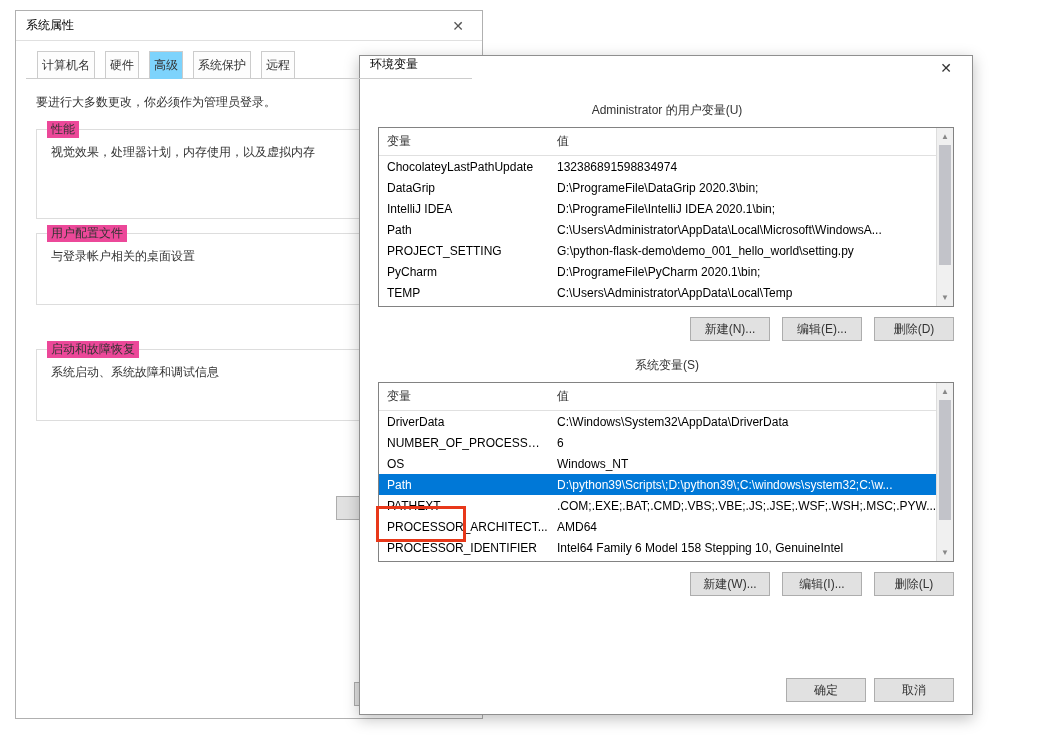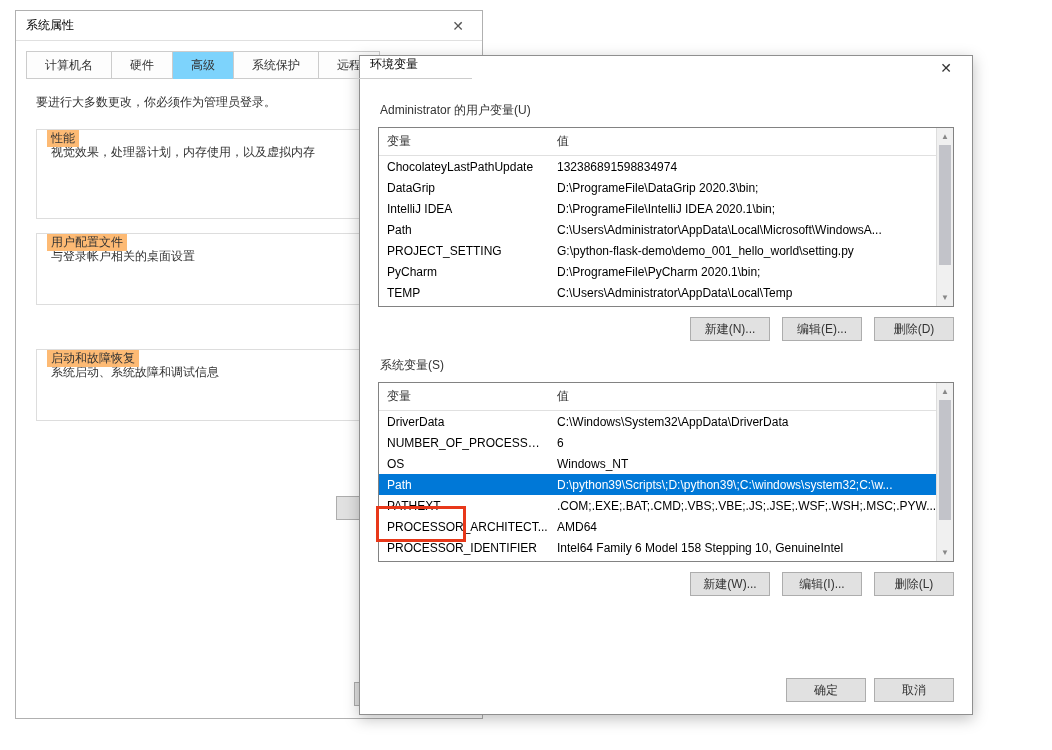--- a/index.html
+++ b/index.html
@@ -6,44 +6,44 @@
 body { margin: 0; background: #fff; width: 1052px; height: 750px; position: relative; overflow: hidden; }
 
 .sys-dialog {
   position: absolute; left: 15px; top: 10px; width: 468px; height: 709px;
   border: 1px solid #b0b0b0; background: #fff;
 }
 .sys-titlebar { height: 30px; display: flex; align-items: center; padding: 0 10px; border-bottom: 1px solid #e0e0e0; }
 .sys-titlebar .title { flex: 1; }
 .sys-titlebar .close { font-size: 14px; color: #555; cursor: pointer; padding: 4px 8px; }
 .tabstrip { display: flex; margin: 10px 10px 0 10px; position: relative; }
-.tab { padding: 5px 18px; border: 1px solid #ccc; border-bottom: none; margin-right: -1px; background: #fdfdfd; cursor: pointer; color: #333; }
+.tab { padding: 5px 4px; border: 1px solid #ccc; border-bottom: none; margin-right: -1px; background: #fdfdfd; cursor: pointer; color: #333; margin-left: 11px; }
 .tab.active { background: #7dd3fc; position: relative; z-index: 2; }
 .tab-underline { position: absolute; bottom: 0; left: 0; right: 0; height: 1px; background: #ccc; z-index: 1; }
 .sys-body { padding: 15px 20px; }
 .note { color: #333; margin-bottom: 18px; }
 .group { border: 1px solid #ddd; margin-bottom: 14px; padding: 12px 14px 14px 14px; position: relative; }
-.group-title { position: absolute; top: -9px; left: 10px; background: #fdba74; padding: 0 4px; color: #333; margin-top: 9px; }
+.group-title { position: absolute; top: -9px; left: 10px; background: #ec4899; padding: 0 4px; color: #333; }
 .group-desc { color: #333; margin-top: 2px; }
 .sys-buttons { position: absolute; bottom: 12px; right: 16px; display: flex; gap: 8px; }
 .btn { min-width: 74px; height: 24px; border: 1px solid #adadad; background: #e1e1e1; cursor: pointer; color: #333; }
 .btn-primary { border: 2px solid #0078d7; background: #eaf4fd; }
 .sys-extra-btn {
   position: absolute; height: 24px; background: #e1e1e1; border: 1px solid #adadad; cursor: pointer; overflow: hidden;
 }
 
 .env-dialog {
   position: absolute; left: 359px; top: 55px; width: 614px; height: 660px;
   border: 1px solid #8f8f8f; background: #fff; box-shadow: 0 4px 14px rgba(0,0,0,.25);
 }
 .env-titlebar { height: 30px; display: flex; align-items: flex-start; padding: 0 10px; }
 .env-titlebar .title { flex: 1; }
 .env-titlebar .close { font-size: 14px; color: #333; cursor: pointer; padding: 4px 10px; }
 .env-section { margin: 16px 18px 8px 18px; }
-.section-label { margin: 10px 0 8px 2px; color: #323232; }
+.section-label { margin: 10px 0 8px 2px; color: #323232; text-align: center; }
 .listview { border: 1px solid #828282; height: 180px; overflow: hidden; position: relative; background: #fff; }
 .lv-header { display: flex; background: #fff; border-bottom: 1px solid #e0e0e0; }
 .lv-header div { padding: 5px 8px; color: #333; }
 .lv-col1 { width: 170px; }
 .lv-col2 { flex: 1; }
 .lv-body { overflow-y: hidden; height: 150px; }
 .lv-row { display: flex; padding: 2px 0; cursor: pointer; height: 21px; align-items: center; }
 .lv-row.selected { background: #0078d7; color: #fff; }
 .lv-row .c1 { width: 170px; padding-left: 8px; white-space: nowrap; overflow: hidden; text-overflow: ellipsis; }
 .lv-row .c2 { flex: 1; padding-left: 8px; white-space: nowrap; overflow: hidden; text-overflow: ellipsis; }

